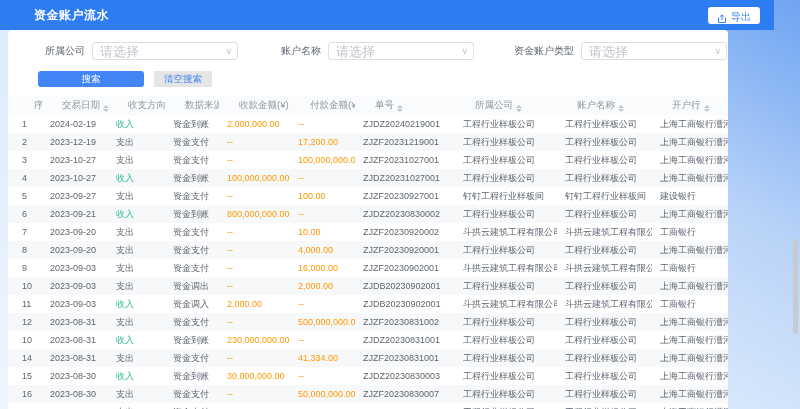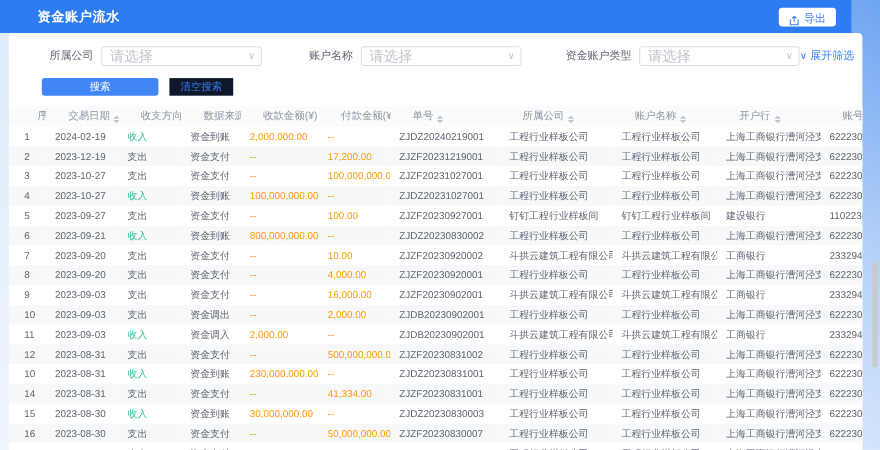--- a/index.html
+++ b/index.html
@@ -16,21 +16,21 @@
     padding:0 14px 0 34px;
   }
   .page-title { color:#fff; font-size:12px; font-weight:bold; letter-spacing:.5px; }
   .export-btn {
     background:#fff; color:#3a7ff2; font-size:10px; height:17px; padding:0 9px;
     border:none; border-radius:3px; display:flex; align-items:flex-end; gap:4px; cursor:pointer;
   }
   .export-btn svg { display:block; }
   
   .card {
-    position:absolute; top:30px; left:8px; width:776px; height:379px;
+    position:absolute; top:30px; left:8px; width:720px; height:379px;
     background:#fff; border-radius:4px 4px 0 0; overflow:hidden;
   }
   
   .filter-area { padding:8px 16px 0 16px; }
   .filter-row { display:flex; align-items:center; height:26px; }
   .filter-item { display:flex; align-items:center; }
   .filter-label { font-size:10px; color:#5e6470; margin-right:7px; white-space:nowrap; }
   .select-box { position:relative; width:146px; }
   .select-box input {
     width:100%; height:18px; border:1px solid #dcdfe6; border-radius:3px;
@@ -48,21 +48,21 @@
   .expand-link {
     margin-left:auto; color:#3a7ff2; font-size:10px; display:flex; align-items:center;
     gap:3px; cursor:pointer; white-space:nowrap;
   }
   .btn-row { display:flex; align-items:center; margin:7px 0 9px 14px; }
   .search-btn {
     width:106px; height:16px; background:#4285f4; border:none; border-radius:3px;
     color:#fff; font-size:9.5px; cursor:pointer; font-family:inherit;
   }
   .clear-btn {
-    margin-left:10px; height:16px; padding:0 10px; background:#0f172a; border:none;
+    margin-left:10px; height:16px; padding:0 10px; background:#e5e5e5; border:none;
     color:#3a7ff2; font-size:9.5px; cursor:pointer; font-family:inherit;
   }
   
   .table-wrap { width:784px; overflow:hidden; }
   table { border-collapse:collapse; table-layout:fixed; width:808px; }
   col.c0{width:34px} col.c1{width:66px} col.c2{width:57px} col.c3{width:54px}
   col.c4{width:71px} col.c5{width:65px} col.c6{width:100px} col.c7{width:102px}
   col.c8{width:95px} col.c9{width:94px} col.c10{width:70px}
   thead th {
     background:#fafbfc; height:19px; font-size:9.5px; font-weight:normal; color:#8f95a3;

